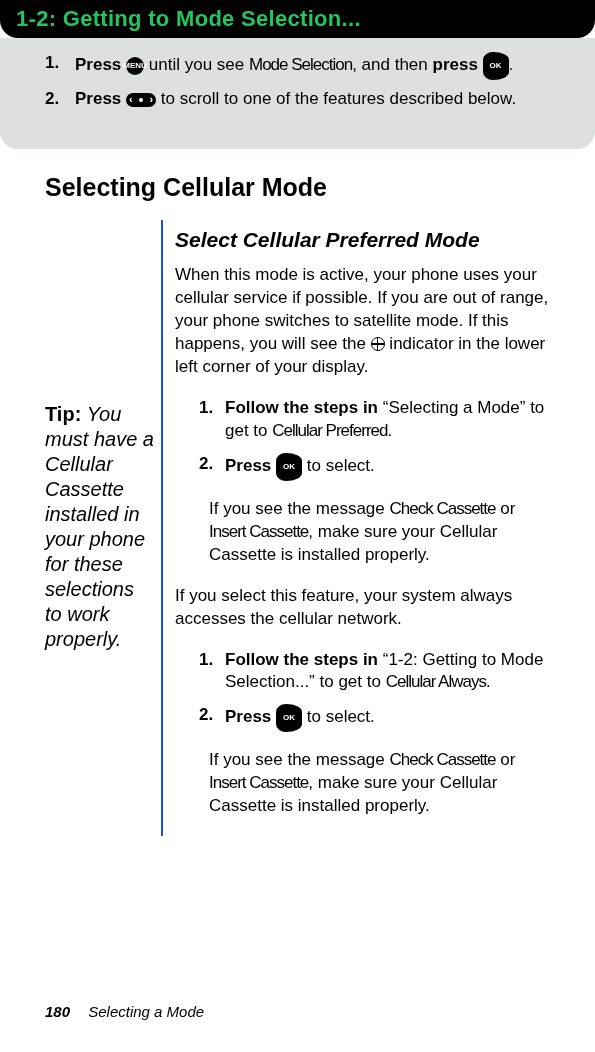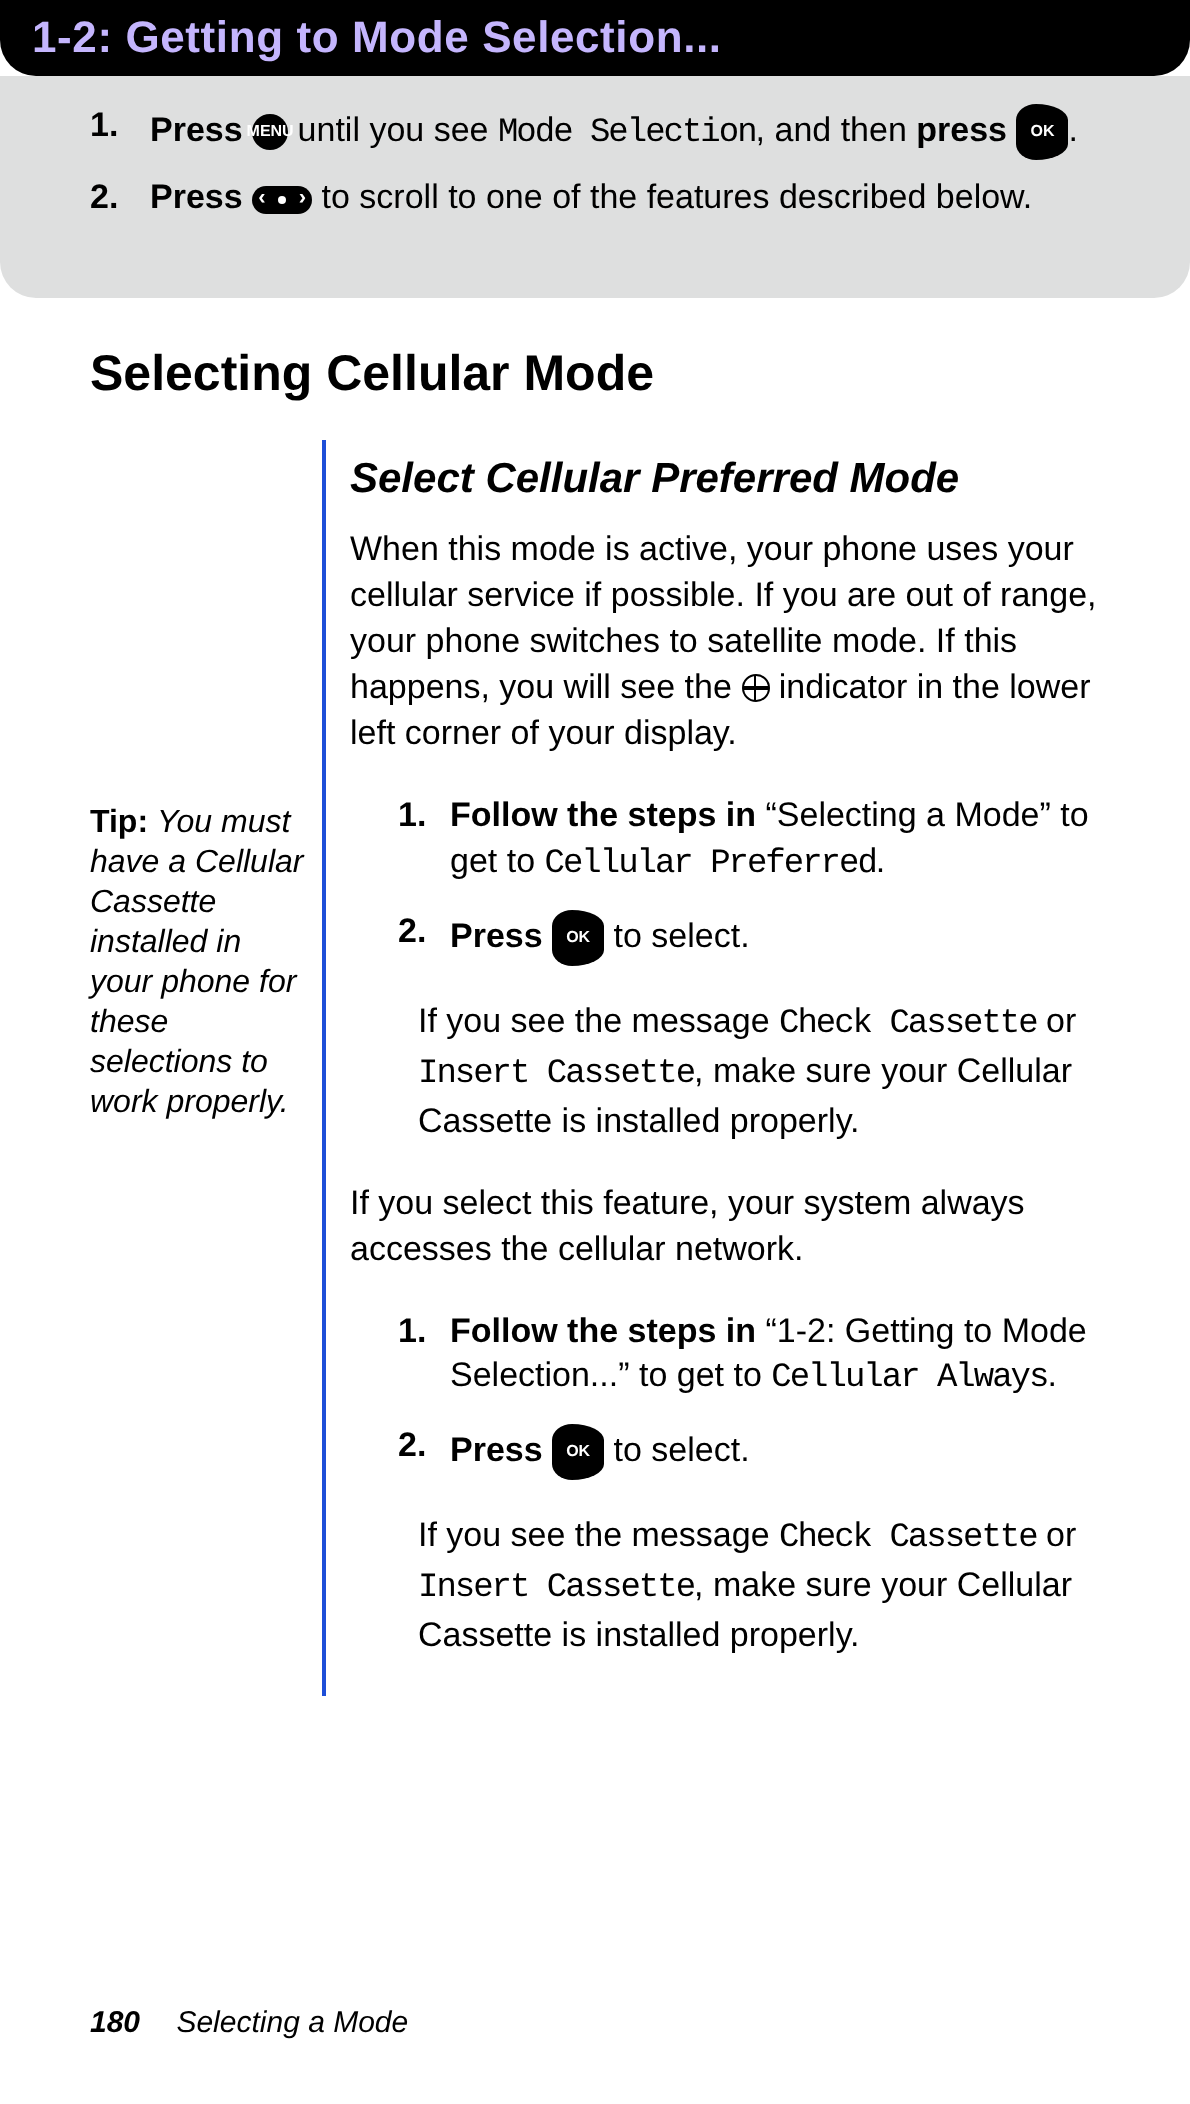--- a/index.html
+++ b/index.html
@@ -18,21 +18,21 @@
     box-sizing: border-box;
     padding: 0 45px 0 45px;
   }
   .header-block {
     margin: 0 -45px;
     background: #000;
     border-radius: 0 0 18px 18px;
     padding: 6px 0 6px 16px;
   }
   .header-block-title {
-    color: #c4b5fd;
+    color: #22c55e;
     font-size: 22px;
     font-weight: 900;
     letter-spacing: 0.3px;
   }
   .gray-panel {
     margin: 0 -45px;
     background: #dedfdf;
     padding: 14px 45px 30px 45px;
     border-radius: 0 0 18px 18px;
     font-size: 17px;
@@ -55,21 +55,21 @@
     font-weight: 900;
     margin: 24px 0 18px 0;
   }
   .content-area {
     display: flex;
     gap: 0;
   }
   .sidebar {
     width: 116px;
     flex: none;
-    font-size: 16px;
+    font-size: 20px;
     line-height: 1.25;
     padding-right: 6px;
     box-sizing: border-box;
     margin-top: 182px;
   }
   .sidebar .tip-label {
     font-weight: 700;
   }
   .sidebar .tip-text {
     font-style: italic;
@@ -103,21 +103,21 @@
     font-weight: 700;
   }
   .num-t {
     flex: 1;
   }
   .indent-after {
     margin-left: 10px;
     margin-bottom: 18px;
   }
   .lcd {
-    font-family: Liberation Mono, monospace;
+    font-family: Liberation Sans, sans-serif;
     letter-spacing: -1px;
   }
   .icon-pill {
     display: inline-flex;
     align-items: center;
     justify-content: center;
     vertical-align: middle;
     font-size: 8px;
     font-weight: 700;
     color: #fff;

